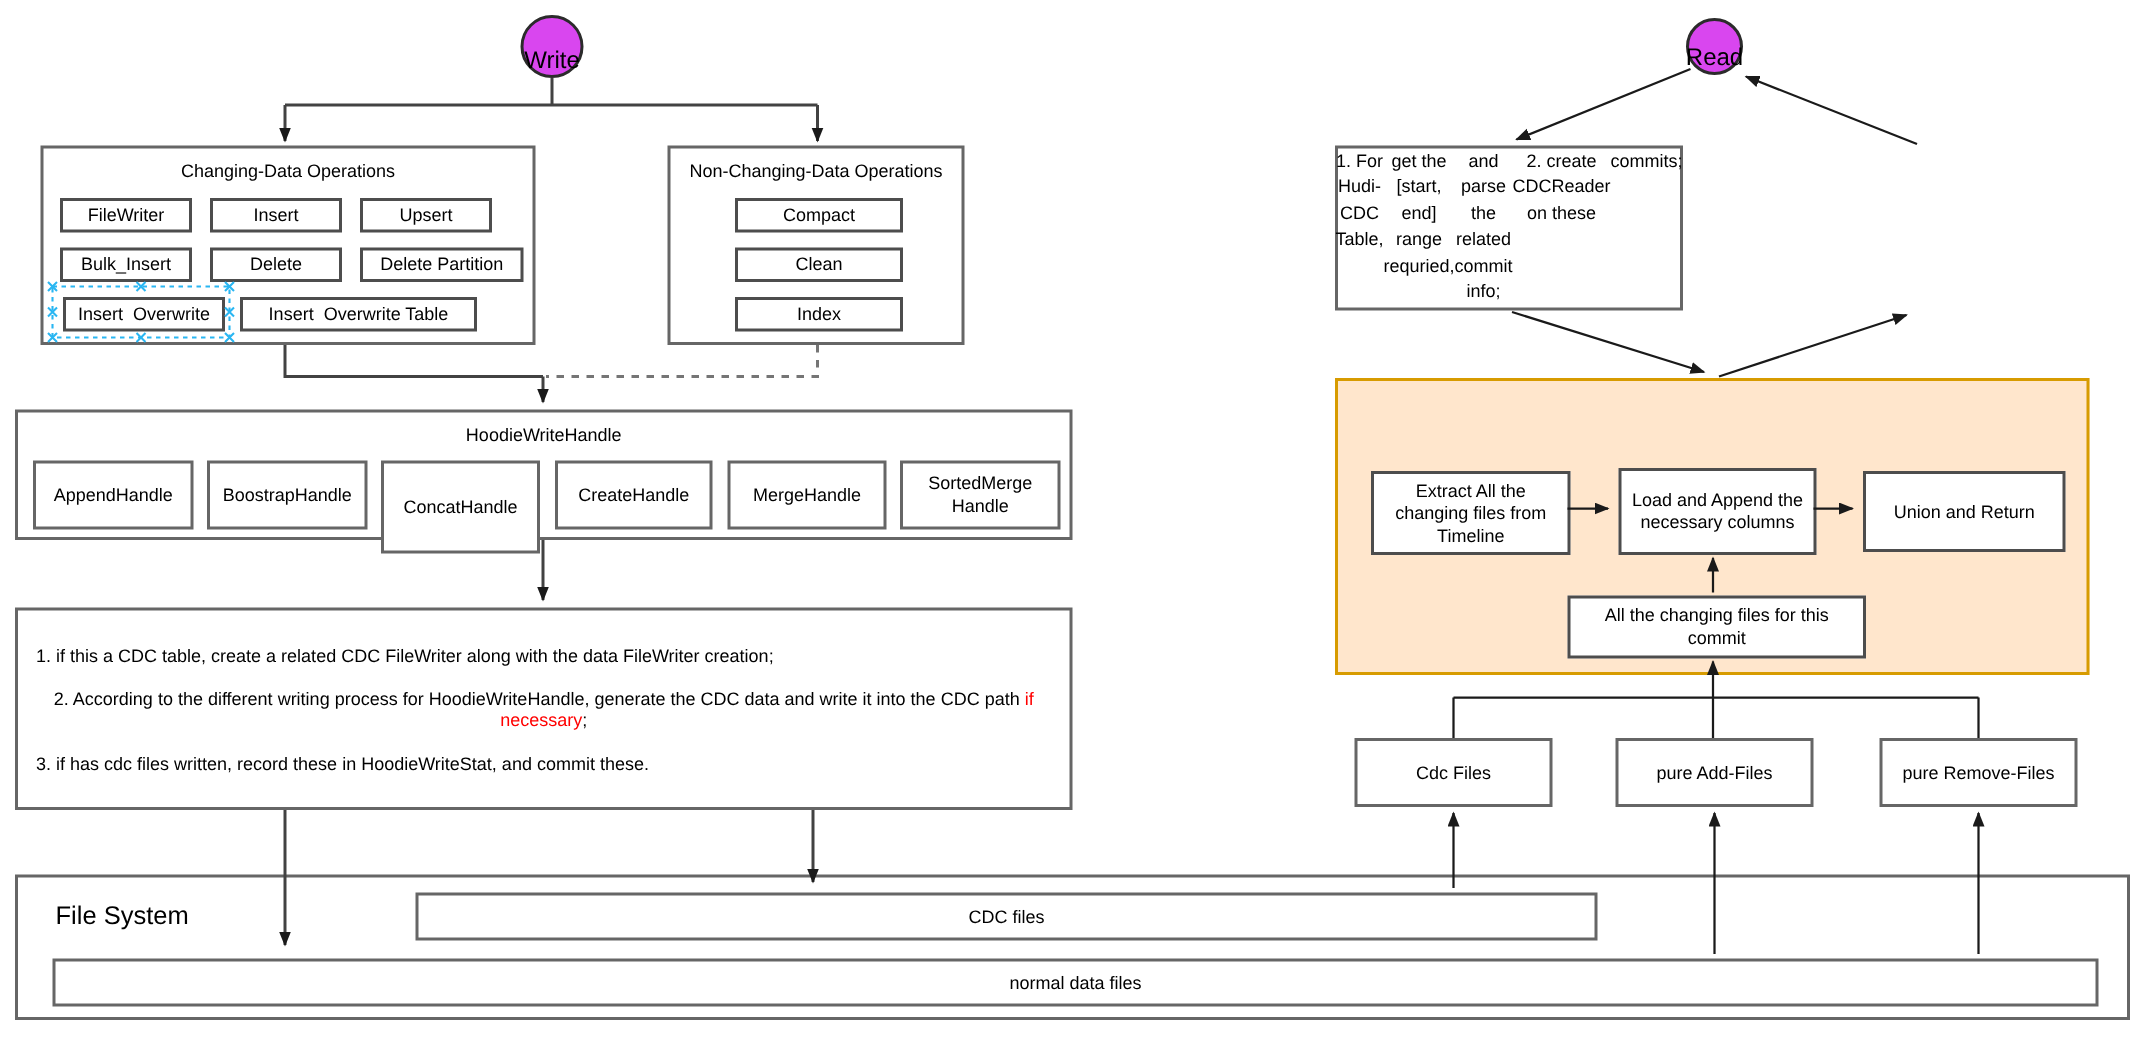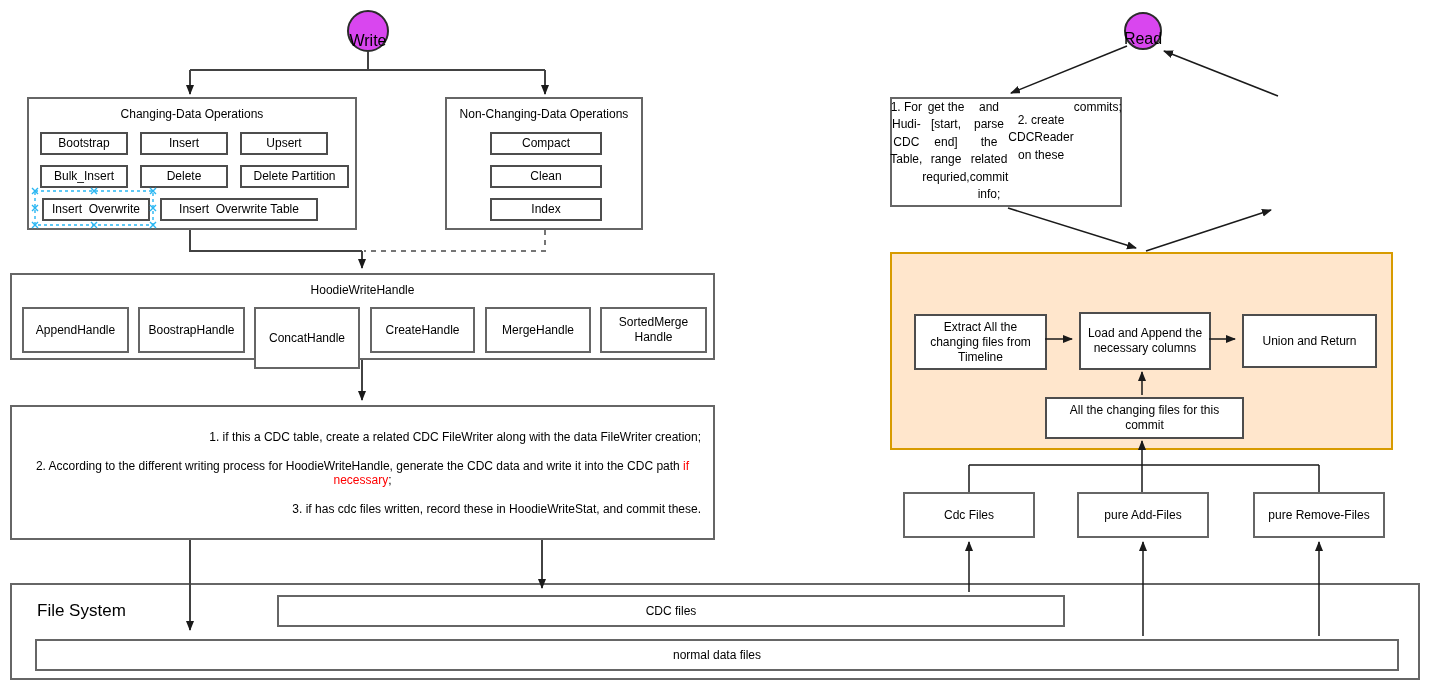--- a/index.html
+++ b/index.html
@@ -10,44 +10,44 @@
   .ctitle{position:absolute;left:0;right:0;text-align:center;font-size:12px}
   .box{border:2px solid #4d4d4d;background:#fff;display:flex;align-items:center;justify-content:center;
        text-align:center;font-size:12px;line-height:1.25;padding:1px 2px}
   .gb{border-color:#666}
   .pre{white-space:pre}
   .preline{white-space:pre-line}
   .circle{border:2px solid #2b2b2b;border-radius:50%;background:#d946ef;display:flex;
           align-items:flex-end;justify-content:center;font-size:16px}
   .orange{background:var(--orange-fill,#FFE6CC);border:2px solid var(--orange-border,#D79B00)}
   .orange .ctitle{line-height:1.6}
-  .instr{display:flex;flex-direction:column;justify-content:center;align-items:flex-end;
+  .instr{display:flex;flex-direction:column;justify-content:center;align-items:flex-start;
          font-size:12px;padding:0 12px;gap:15px;text-align:center}
   .hl{color:var(--highlight-red,#F00)}
   .reader{display:flex;flex-direction:row;justify-content:center;font-size:12px;
           text-align:center;line-height:1.45;padding:0 6px}
-  .gap-top{margin-top:13px}
+  .gap-top{}
   .fs-label{font-size:17px}
   svg.wires{position:absolute;left:0;top:0;pointer-events:none}
   .selection rect{stroke:var(--selection-blue,#29B6F2);stroke-dasharray:3,3;fill:none;stroke-width:1.4}
   .selection path{stroke:var(--selection-blue,#29B6F2);stroke-width:1.4;fill:none}
 </style>
 </head>
 <body>
 
 <div class="canvas">
 
   <div class="abs circle" style="left:347px;top:10px;width:42px;height:42px">
     <span>Write</span>
   </div>
 
   <div class="abs container" style="left:27px;top:97px;width:330px;height:133px">
     <div class="ctitle" style="top:8px">Changing-Data Operations</div>
     <div class="abs box" style="left:11px;top:33px;width:88px;height:23px">
-      <span class="pre">Bootstrap</span>
+      <span class="pre">FileWriter</span>
       </div>
     <div class="abs box" style="left:111px;top:33px;width:88px;height:23px">
       <span class="pre">Insert</span>
       </div>
     <div class="abs box" style="left:211px;top:33px;width:88px;height:23px">
       <span class="pre">Upsert</span>
       </div>
     <div class="abs box" style="left:11px;top:66px;width:88px;height:23px">
       <span class="pre">Bulk_Insert</span>
       </div>

